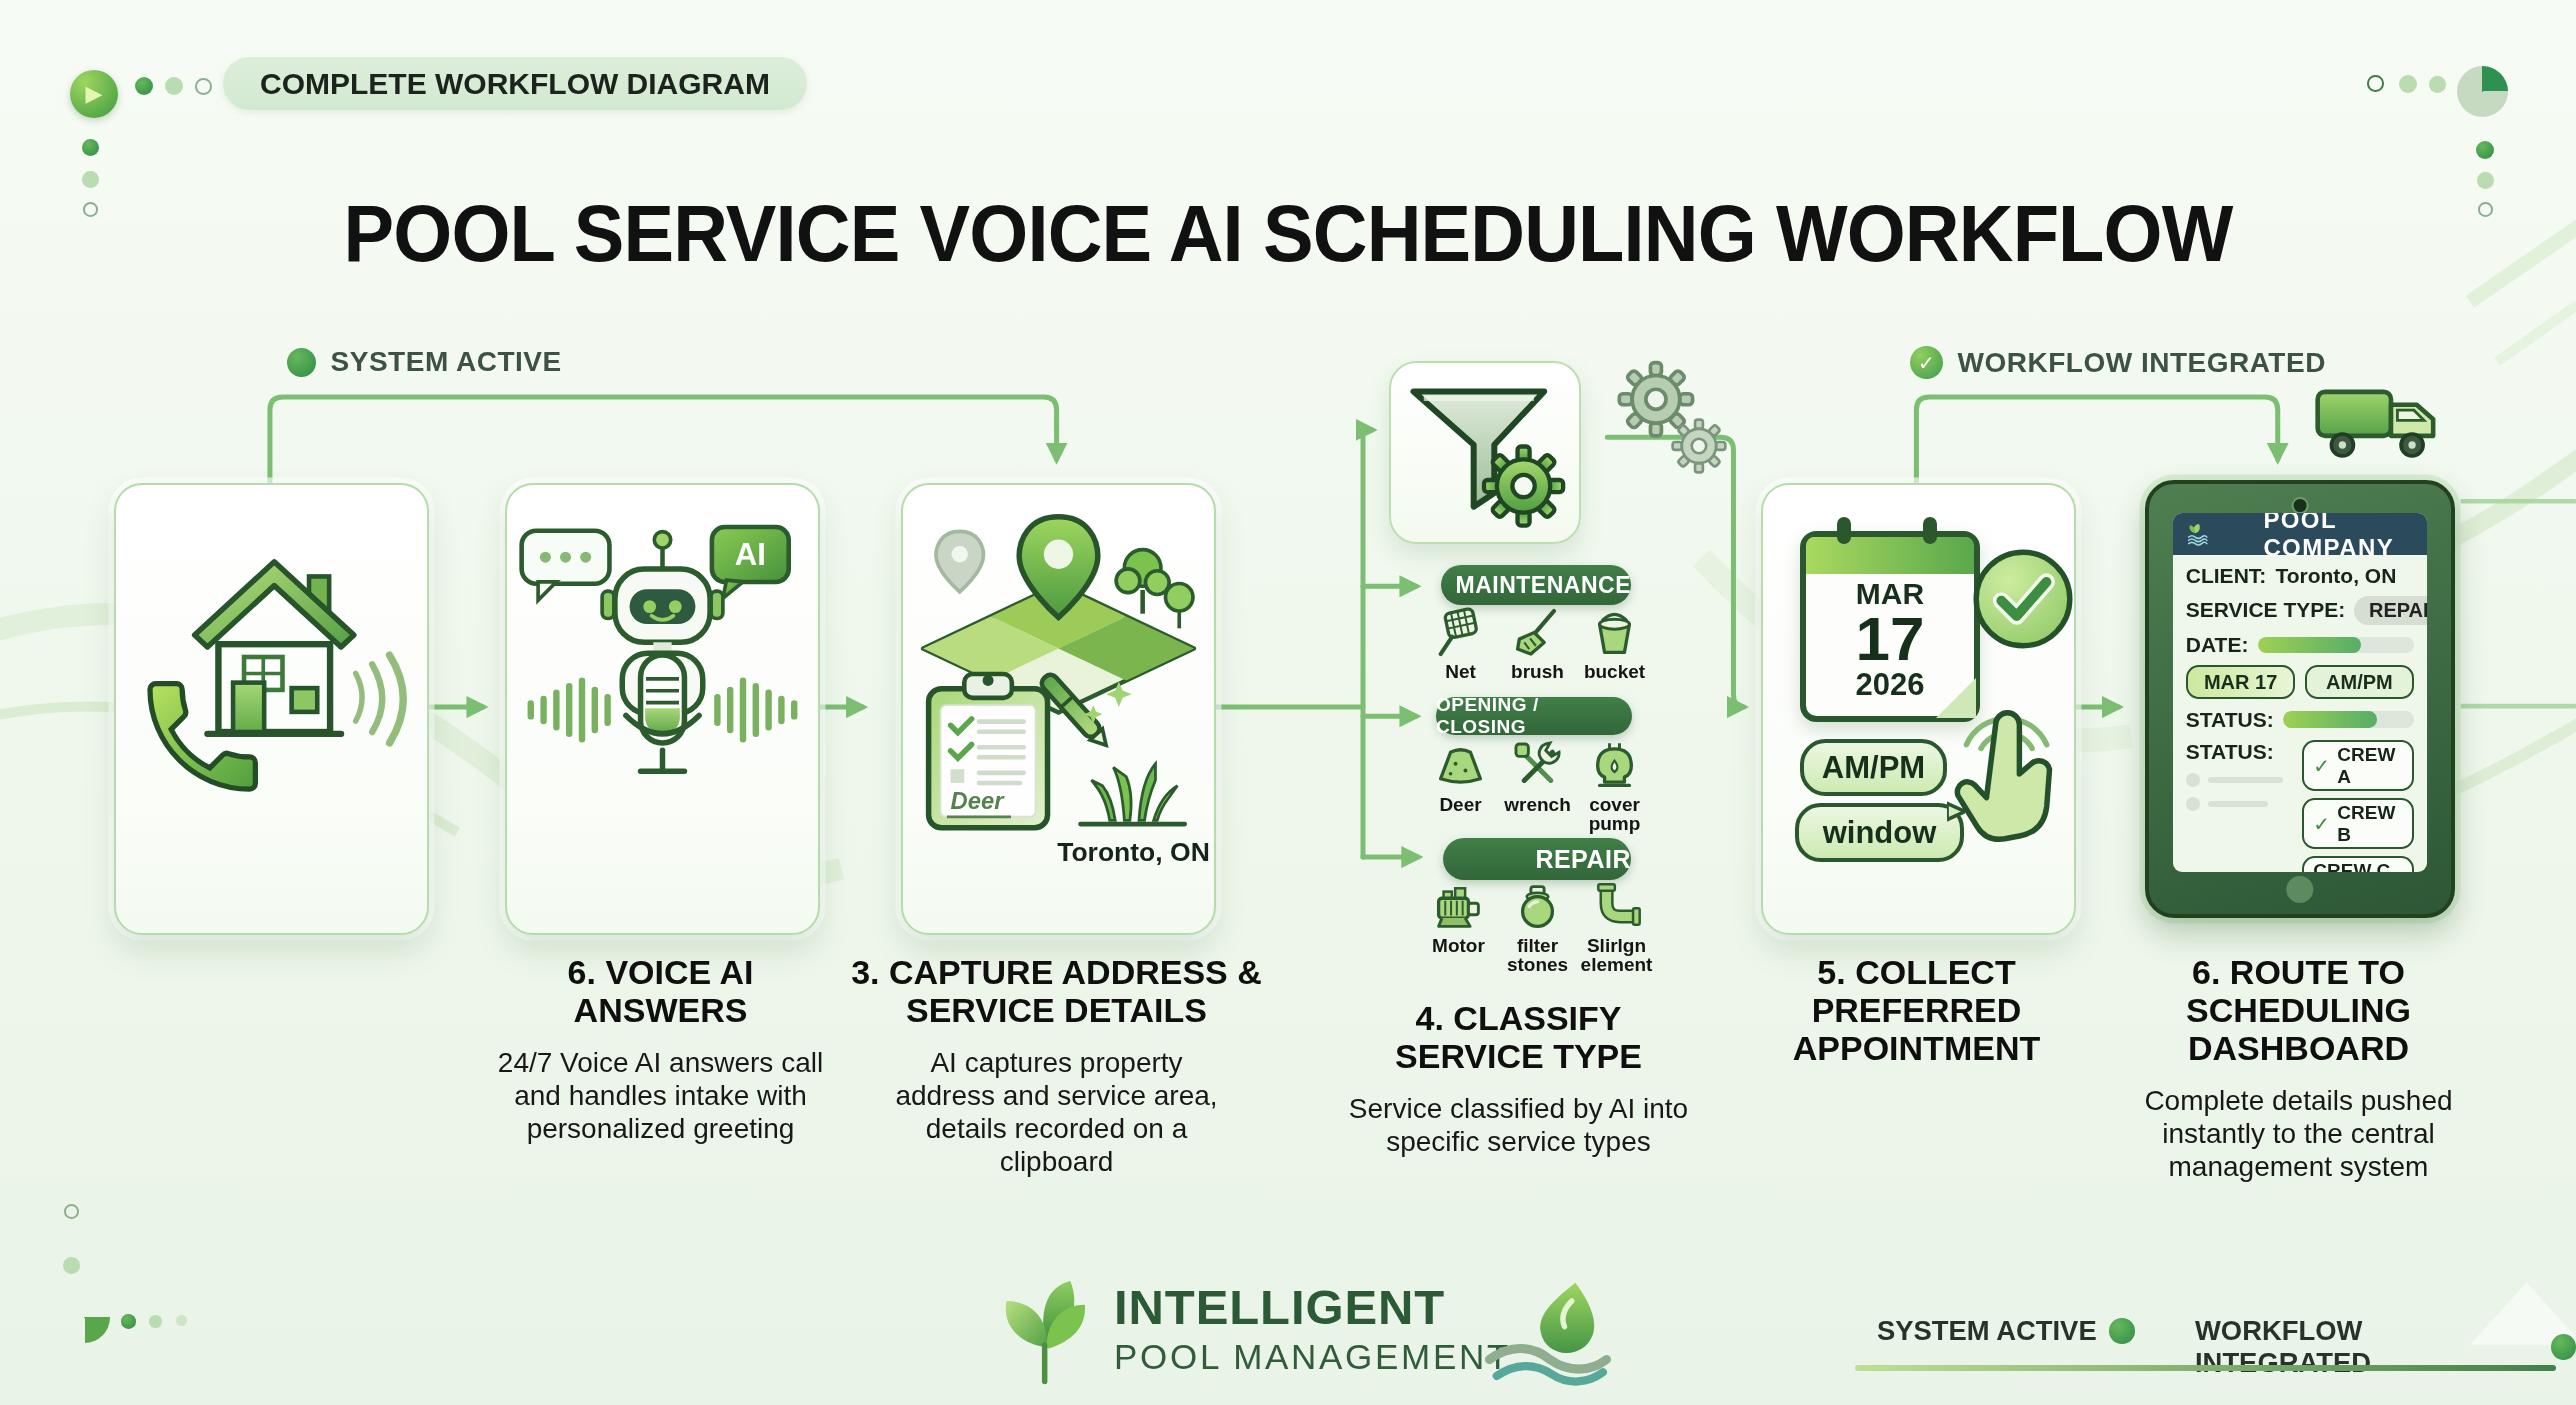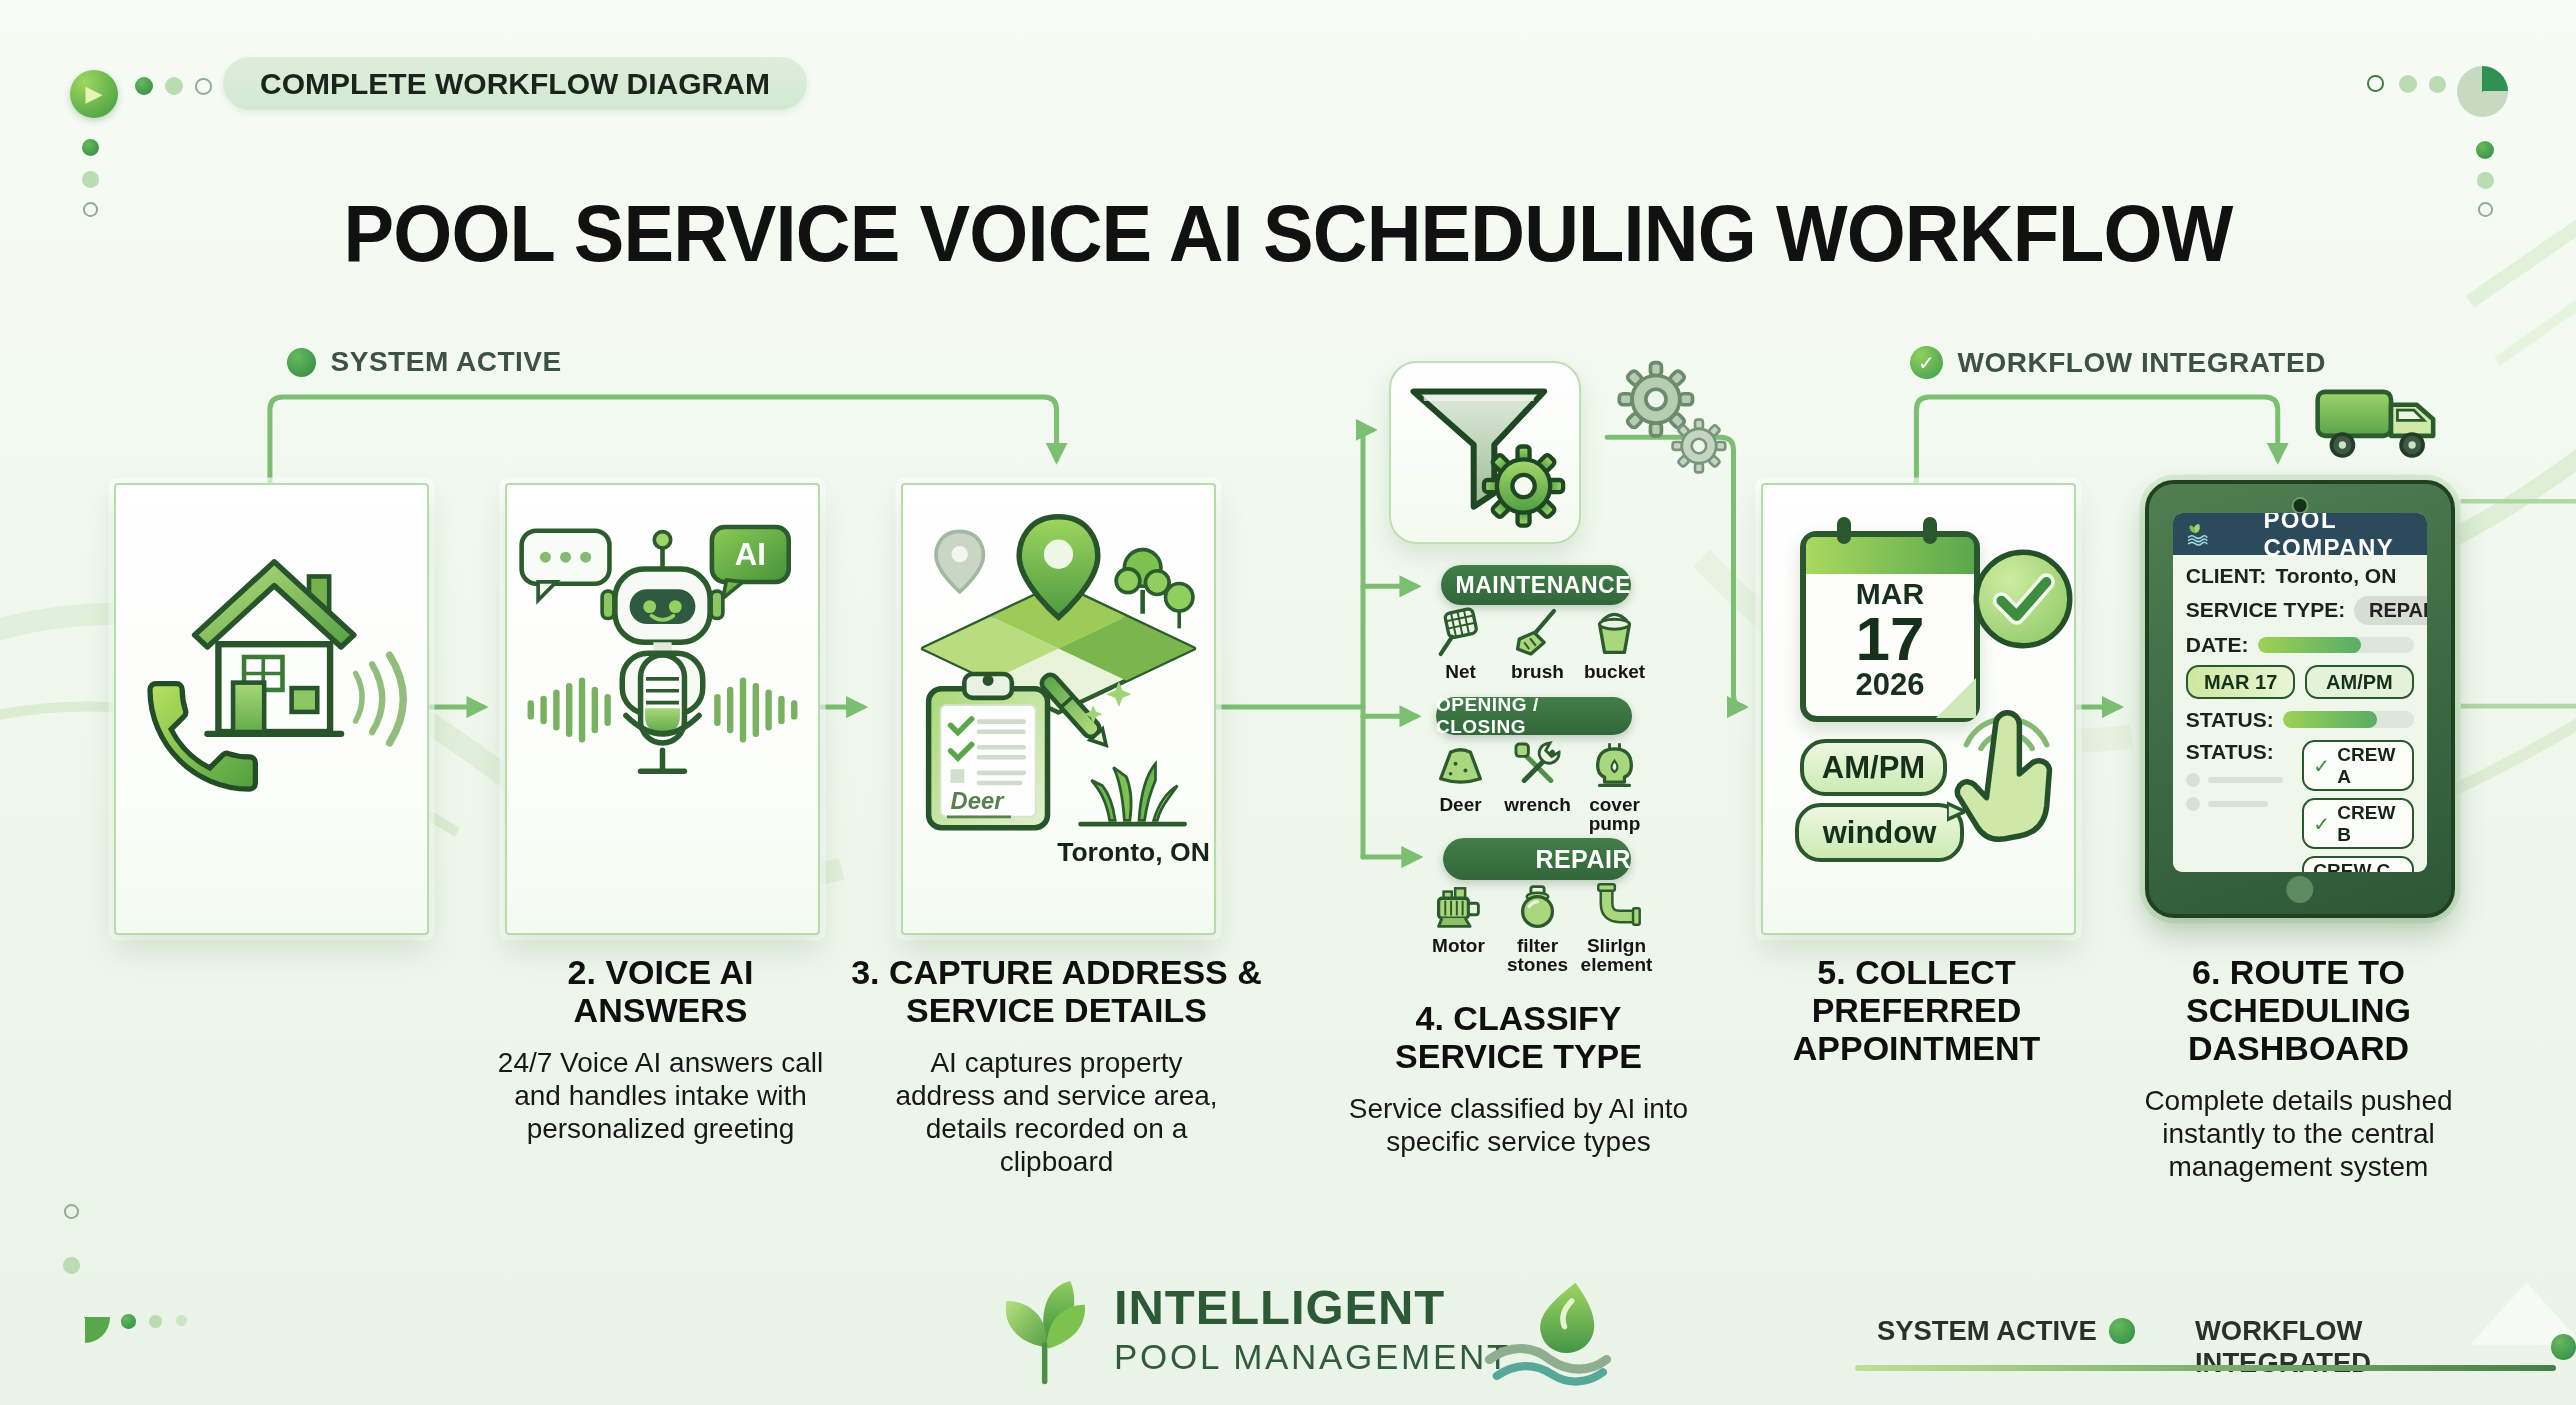--- a/index.html
+++ b/index.html
@@ -14,21 +14,21 @@
     box-shadow:0 2.7px 7.3px rgba(90,140,90,.12);}
   .main-title{width:100%;text-align:center;font-weight:800;font-size:79px;letter-spacing:-0.9px;color:#111;
     transform:scaleX(.96);}
   .status-label{font-weight:700;font-size:28px;color:#3e5244;letter-spacing:0.5px;}
   .dot{border-radius:50%;}
   .dot-dark{background:radial-gradient(circle at 35% 30%,#66b85a,#2f8a47);}
   .dot-light{background:#b9dcb0;}
   .dot-outline{background:transparent;border:2.7px solid #8fae90;box-sizing:border-box;}
   
   .card{position:absolute;background:linear-gradient(180deg,#ffffff 0%,#fbfdf9 70%,#f3faf0 100%);
-    border:2.7px solid #b6dcab;border-radius:4px;
+    border:2.7px solid #b6dcab;border-radius:28px;
     box-shadow:0 14.6px 31px rgba(70,130,70,.18),0 0 0 5.5px rgba(255,255,255,.65);z-index:3;}
   .mini-card{position:absolute;background:linear-gradient(180deg,#ffffff,#f4faf0);
     border:2.7px solid #bcdfb2;border-radius:27.4px;box-shadow:0 11px 24px rgba(70,130,70,.16);z-index:3;}
   
   .caption{position:absolute;display:flex;flex-direction:column;align-items:center;z-index:4;}
   .cap-title{font-weight:800;font-size:34px;line-height:1.12;color:#0f0f0f;text-align:center;}
   .cap-body{font-weight:500;font-size:28px;line-height:1.18;color:#181818;text-align:center;margin-top:16.5px;}
   
   .pill-dark{position:absolute;background:linear-gradient(180deg,#417f48,#32663a);color:#fff;border-radius:24px;
     display:flex;align-items:center;justify-content:flex-end;font-weight:700;letter-spacing:0.5px;z-index:4;
@@ -623,21 +623,21 @@
             </div>
           </div>
         </div>
       </div>
     </div>
   </div>
 
   <div class="caption" style="left:59px;top:953px;width:421px;">
   </div>
   <div class="caption" style="left:450px;top:953px;width:421px;">
-    <div class="cap-title" style="max-width:238px;">2. VOICE AI ANSWERS</div>
+    <div class="cap-title" style="max-width:238px;">6. VOICE AI ANSWERS</div>
     <div class="cap-body" style="max-width:338px;">24/7 Voice AI answers call and handles intake with personalized greeting</div>
   </div>
   <div class="caption" style="left:846px;top:953px;width:421px;">
     <div class="cap-title" style="max-width:412px;">3. CAPTURE ADDRESS &amp; SERVICE DETAILS</div>
     <div class="cap-body" style="max-width:357px;">AI captures property address and service area, details recorded on a clipboard</div>
   </div>
   <div class="caption" style="left:1308px;top:999px;width:421px;">
     <div class="cap-title" style="max-width:293px;">4. CLASSIFY SERVICE TYPE</div>
     <div class="cap-body" style="max-width:357px;">Service classified by AI into specific service types</div>
   </div>

